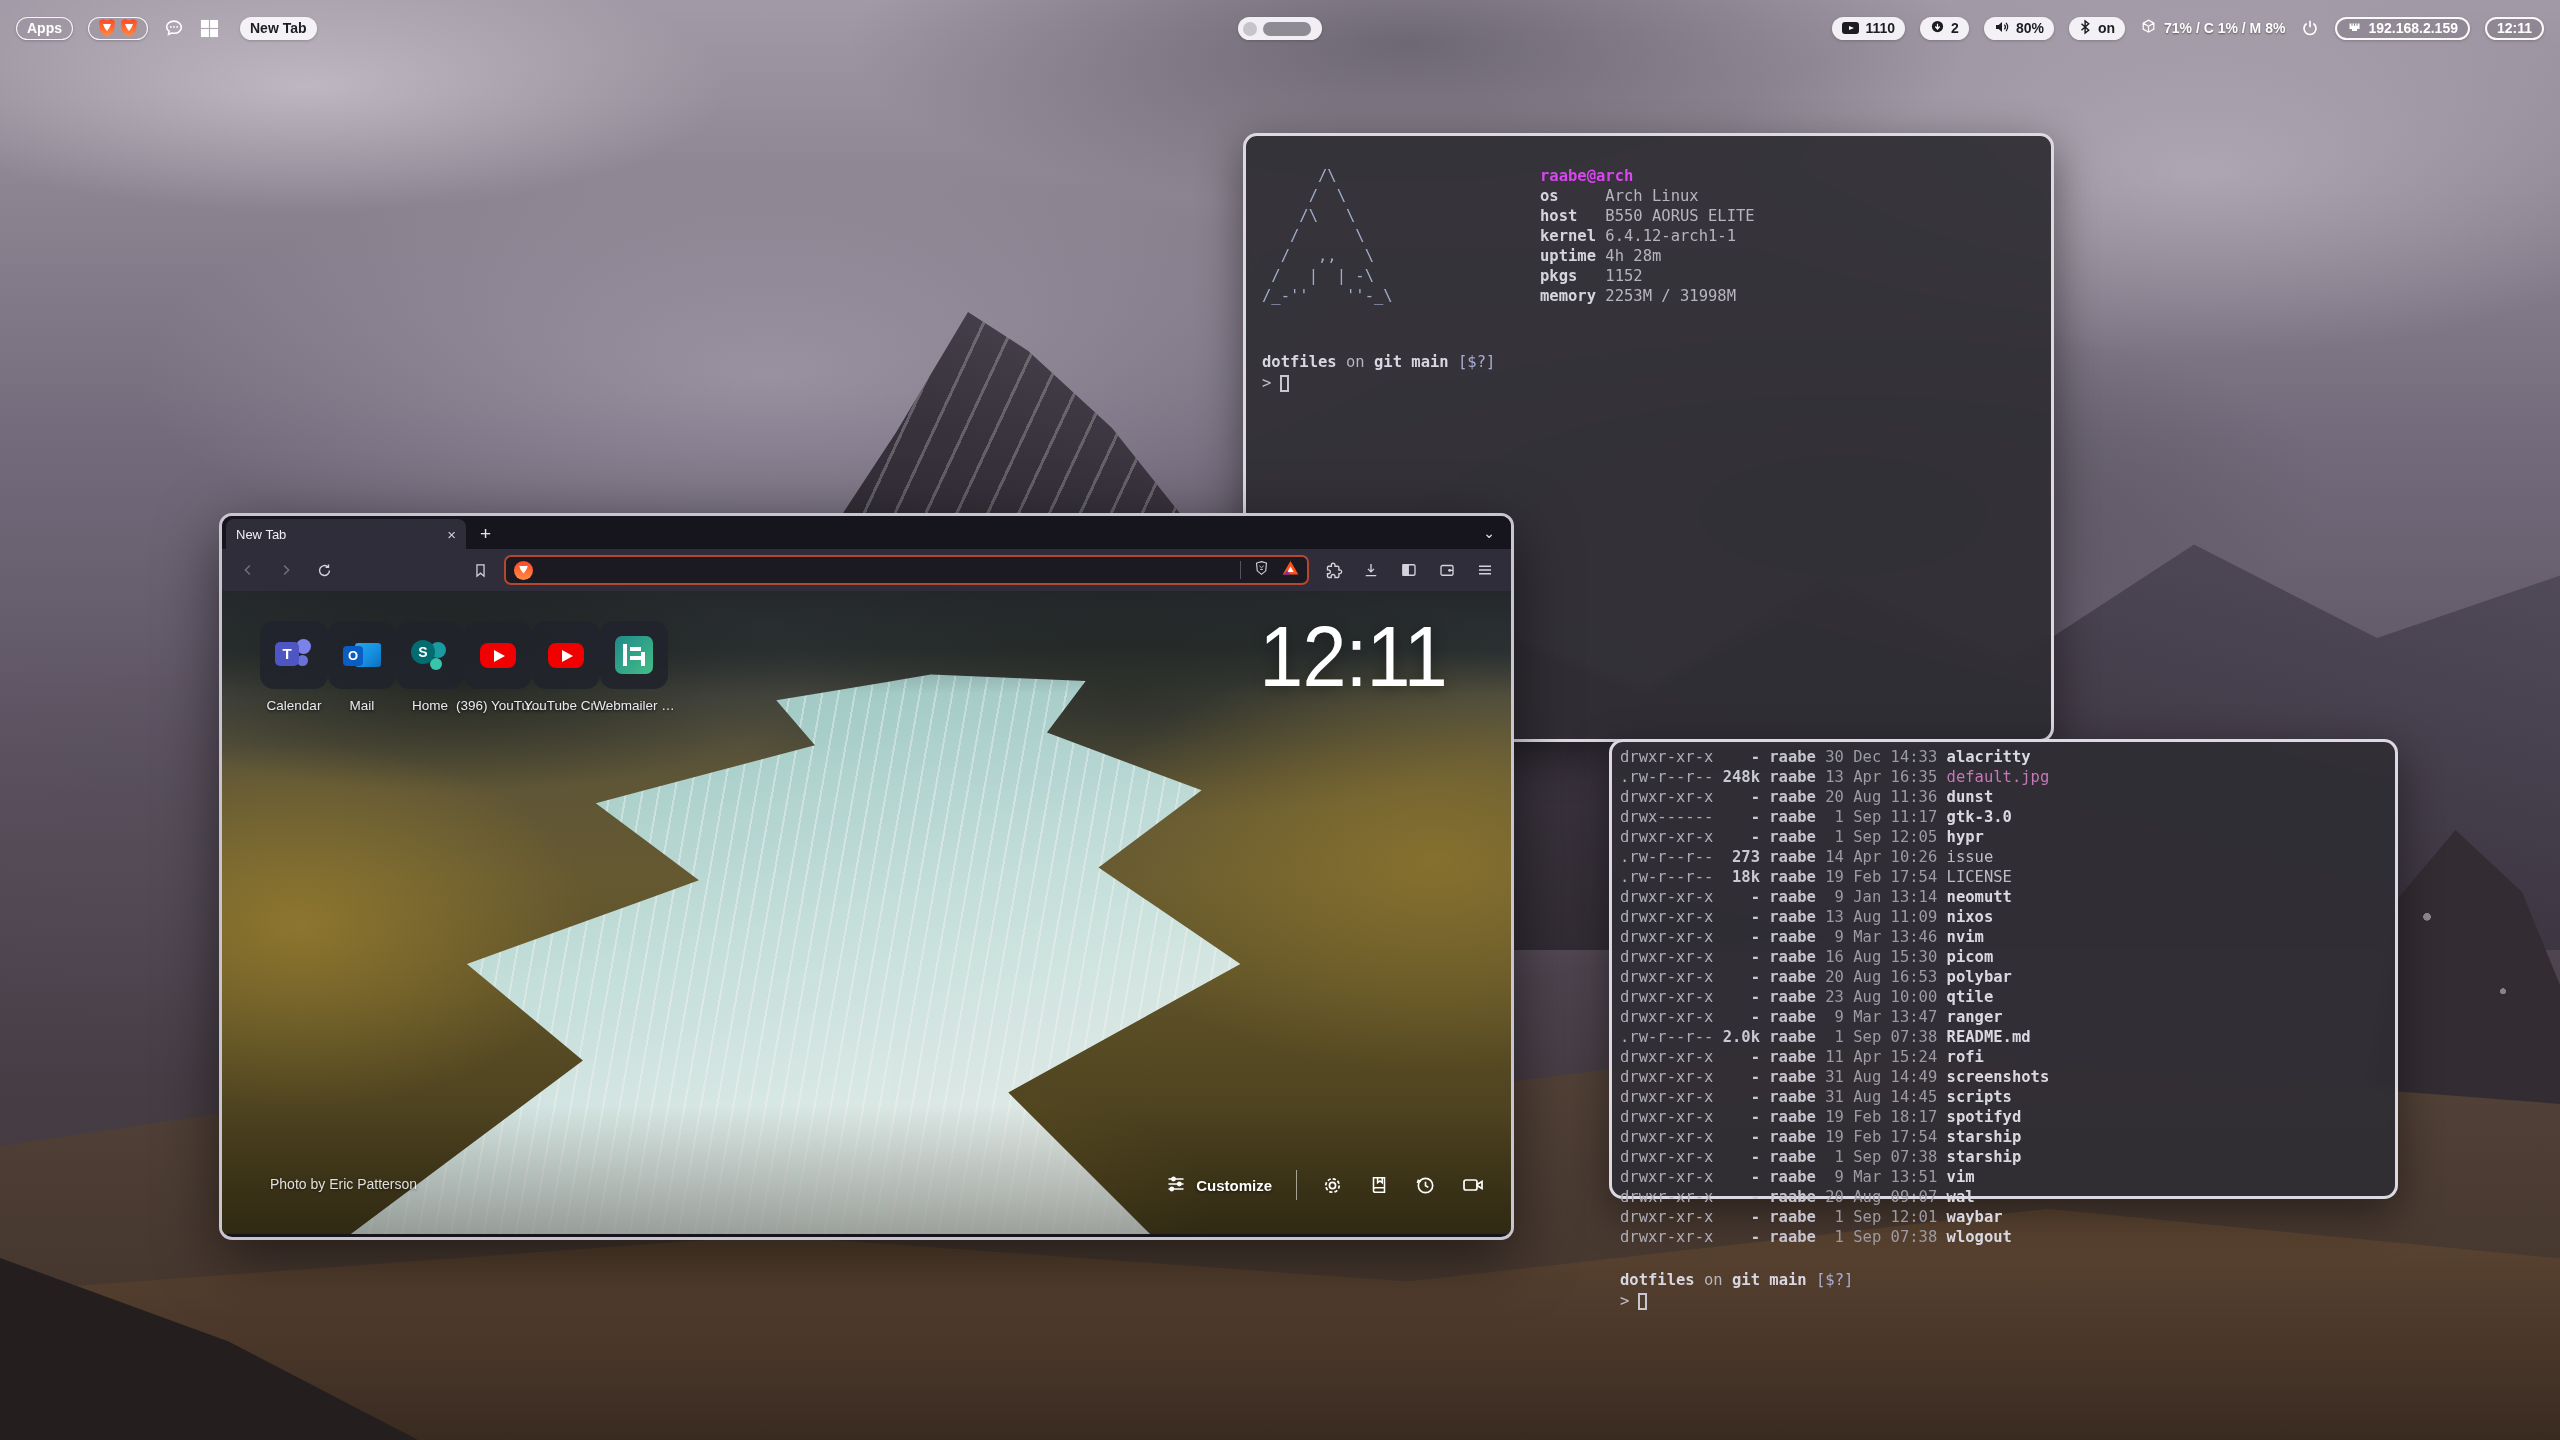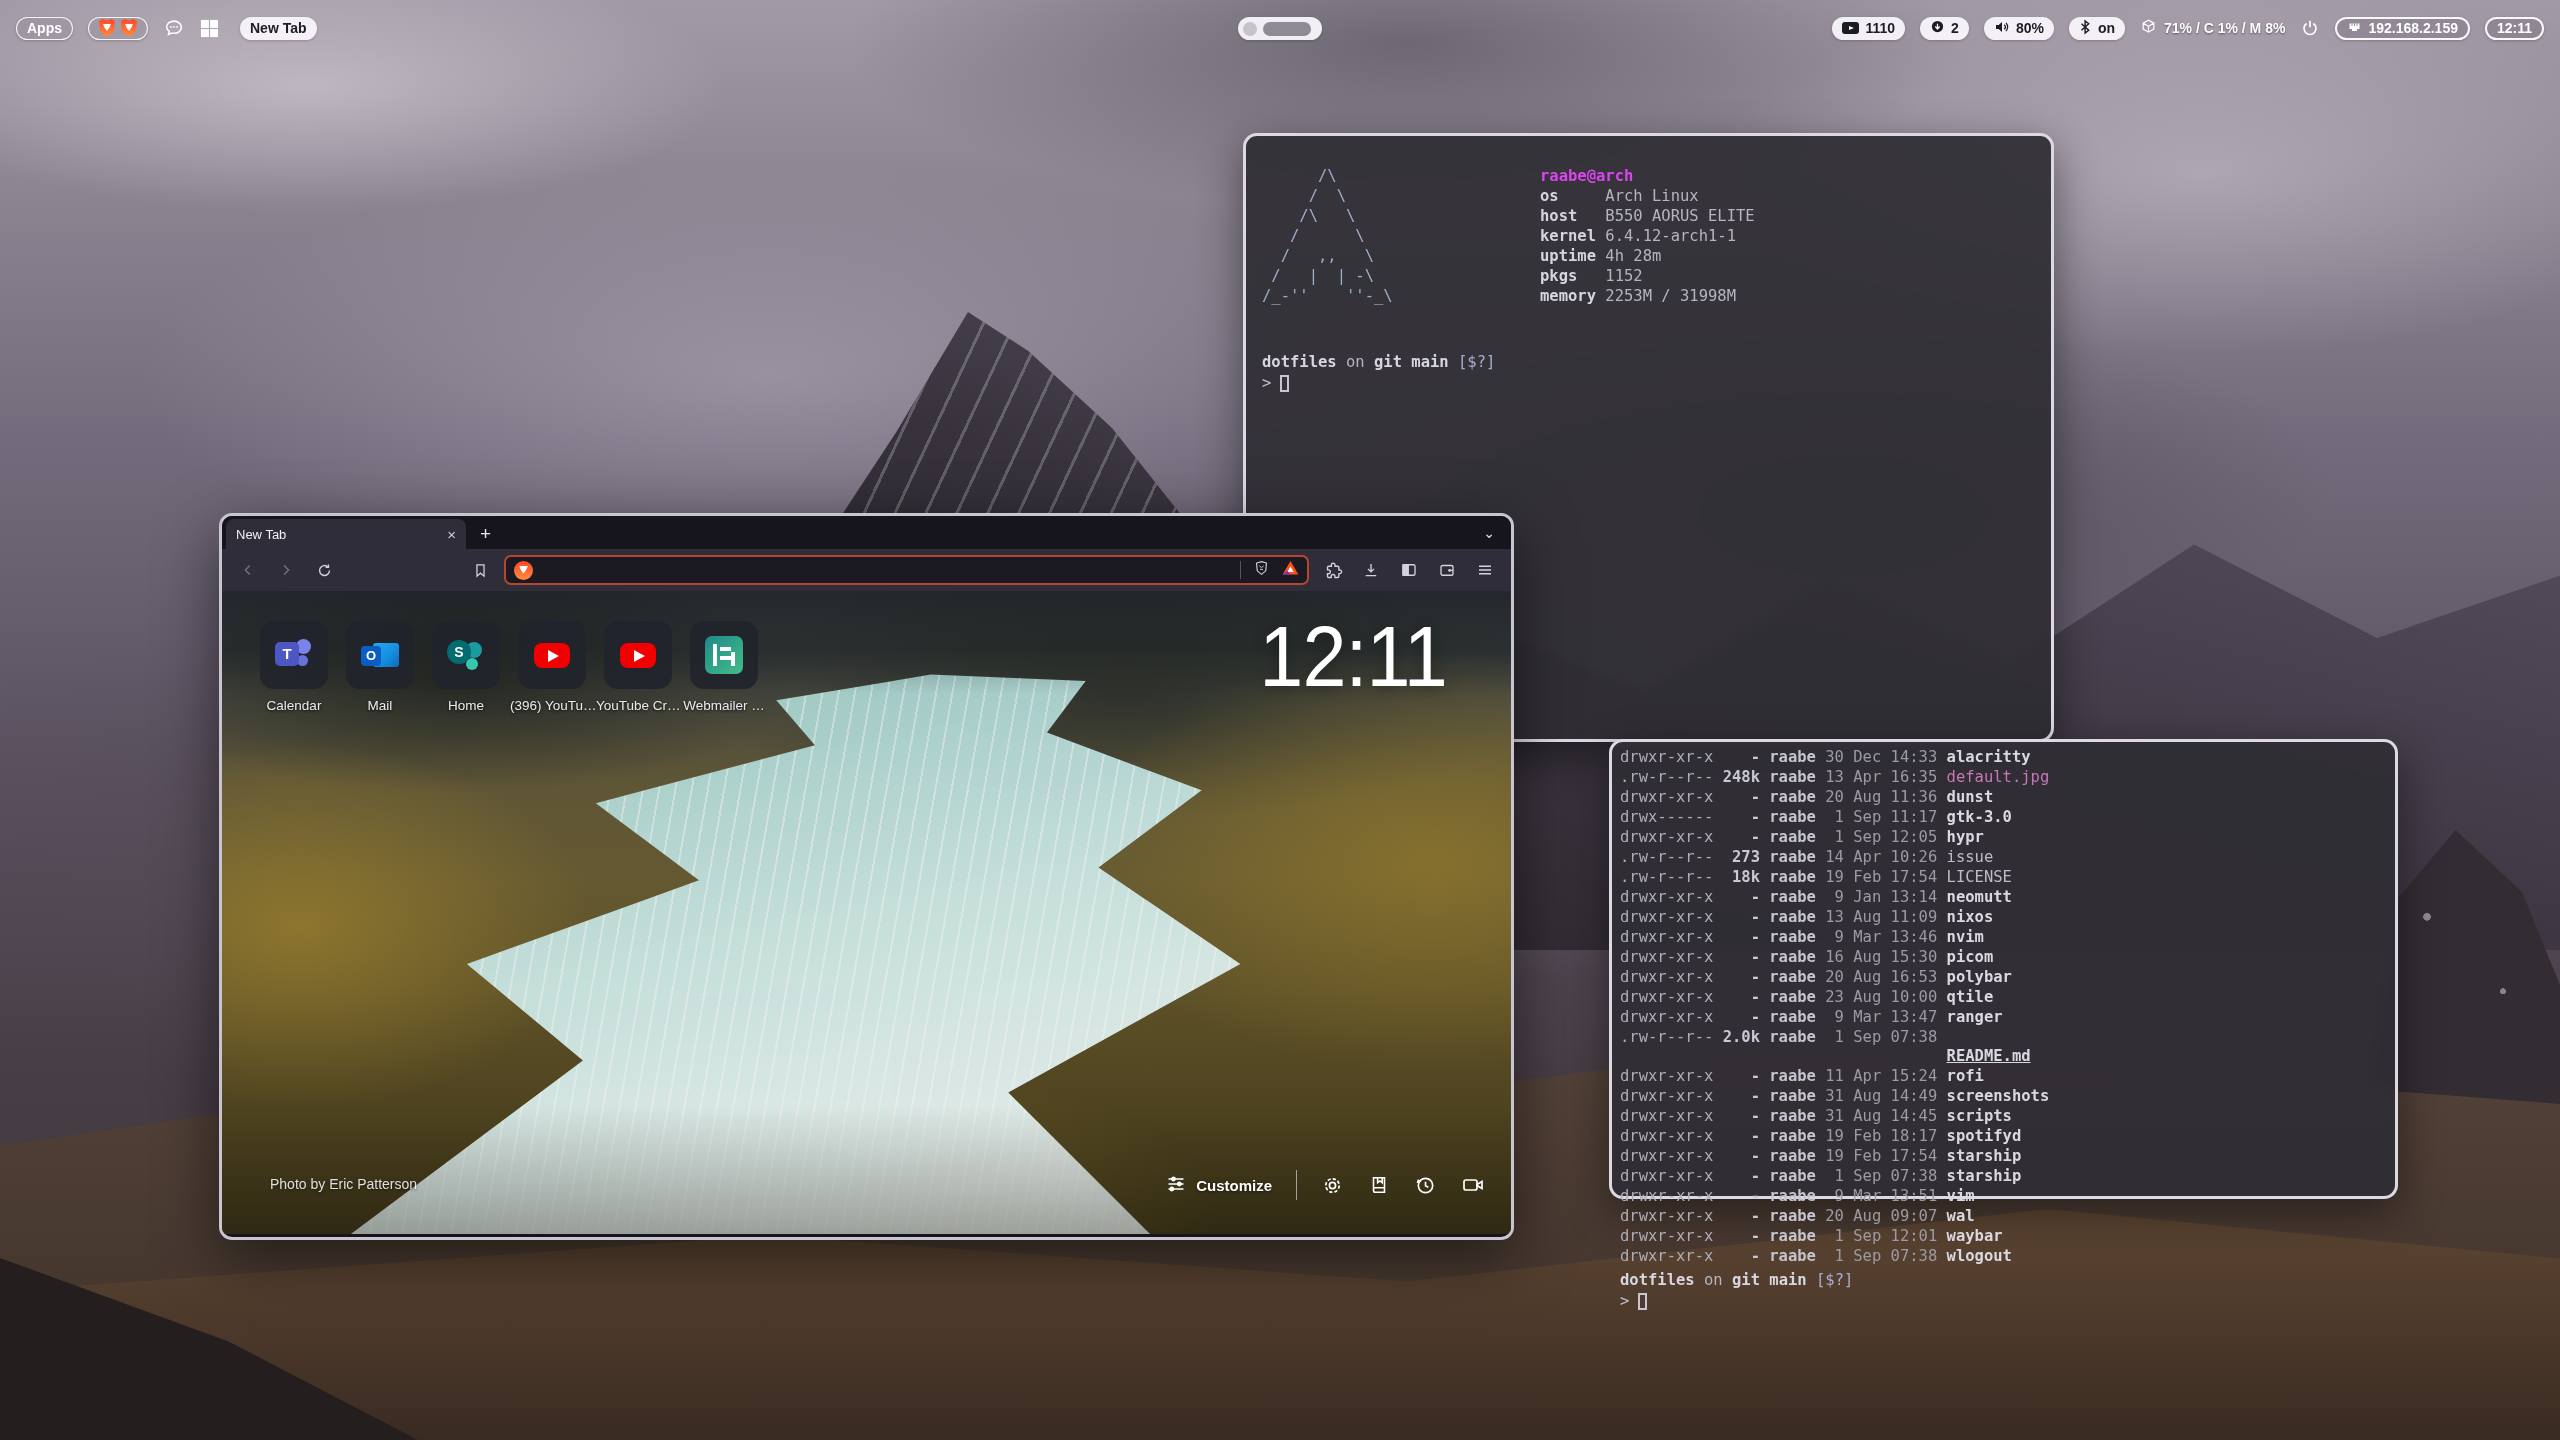--- a/index.html
+++ b/index.html
@@ -92,21 +92,21 @@
 
   .ls-list{position:absolute;left:8px;top:5px;}
   .ls-row{display:flex;white-space:pre;}
   .c-perms{display:inline-block;width:10ch;color:#aeacb6;}
   .c-size{display:inline-block;width:5ch;text-align:right;font-weight:bold;color:#cac8d2;}
   .c-user{display:inline-block;width:6ch;text-align:right;font-weight:bold;color:#c6c4ce;}
   .c-date{display:inline-block;width:13ch;text-align:right;color:#9c9aa4;}
   .c-name{margin-left:1ch;color:#bebcc6;text-align:center;}
   .c-name.dir{font-weight:bold;color:#dad8e0;}
   .c-name.media{color:#c678b8;}
-  .c-name.doc{text-decoration:underline;font-weight:bold;color:#dad8e0;margin-top:19px;}
+  .c-name.doc{font-weight:bold;color:#dad8e0;}
   .ls-prompt-wrap{position:absolute;left:8px;}
 
   
   #browser{position:absolute;left:219px;top:513px;width:1295px;height:727px;z-index:4;
     border:3px solid #c9c5d0;border-radius:13px;overflow:hidden;background:#16151d;
     box-shadow:0 18px 60px rgba(0,0,0,.5);}
   .tabbar{height:33px;background:#16151d;display:flex;align-items:stretch;}
   .tab{width:240px;margin-left:4px;margin-top:3px;background:#2e2d39;border-radius:8px 8px 0 0;
     display:flex;align-items:center;padding:0 10px;color:#f0eff4;font-size:13px;gap:8px;}
   .tab-title{flex:1;white-space:nowrap;overflow:hidden;}
@@ -138,21 +138,21 @@
       radial-gradient(ellipse 600px 180px at 70% 16%, rgba(40,44,38,.8), transparent 70%),
       radial-gradient(ellipse 500px 160px at 18% 14%, rgba(32,36,30,.85), transparent 70%);}
   .ntp-river{position:absolute;inset:0;opacity:.94;
     background:linear-gradient(168deg,#88bab6 0%,#a9d3cf 25%,#c8e6e4 48%,#e0f1f0 68%,#eef7f6 85%,#f4faf9 100%);
     clip-path:polygon(55% 13%,67% 14%,64% 22%,76% 31%,68% 43%,79% 58%,61% 78%,72% 100%,10% 100%,28% 73%,19% 58%,37% 45%,29% 33%,46% 24%,43% 17%);}
   .ntp-river:after{content:"";position:absolute;inset:0;opacity:.45;
     background:repeating-linear-gradient(100deg, rgba(255,255,255,.9) 0 2px, transparent 2px 16px);}
   .ntp-vignette{position:absolute;inset:0;
     background:linear-gradient(180deg,rgba(16,18,22,.6),rgba(16,18,22,0) 16%),
       linear-gradient(0deg,rgba(20,18,10,.35),rgba(20,18,10,0) 20%);}
-  .tiles{position:absolute;left:38px;top:30px;display:flex;gap:18px;}
+  .tiles{position:absolute;left:38px;top:30px;display:flex;}
   .tile{width:68px;display:flex;flex-direction:column;align-items:center;}
   .tile-box{width:68px;height:68px;border-radius:14px;background:rgba(33,36,44,.9);
     display:flex;align-items:center;justify-content:center;}
   .tile-label{margin-top:9px;font-size:13.5px;color:#eceaf0;text-shadow:0 1px 3px rgba(0,0,0,.8);
     max-width:84px;white-space:nowrap;}
   .tile-icon{width:38px;height:38px;position:relative;}
   .tile-icon.teams:before{content:"T";position:absolute;left:0;top:6px;width:24px;height:24px;background:#4e56c4;
     border-radius:5px;color:#fff;font-weight:bold;font-size:15px;line-height:24px;text-align:center;z-index:2;}
   .tile-icon.teams:after{content:"";position:absolute;right:2px;top:3px;width:15px;height:15px;border-radius:50%;
     background:#7b83eb;box-shadow:-1px 14px 0 -2px #6a72d8;}

